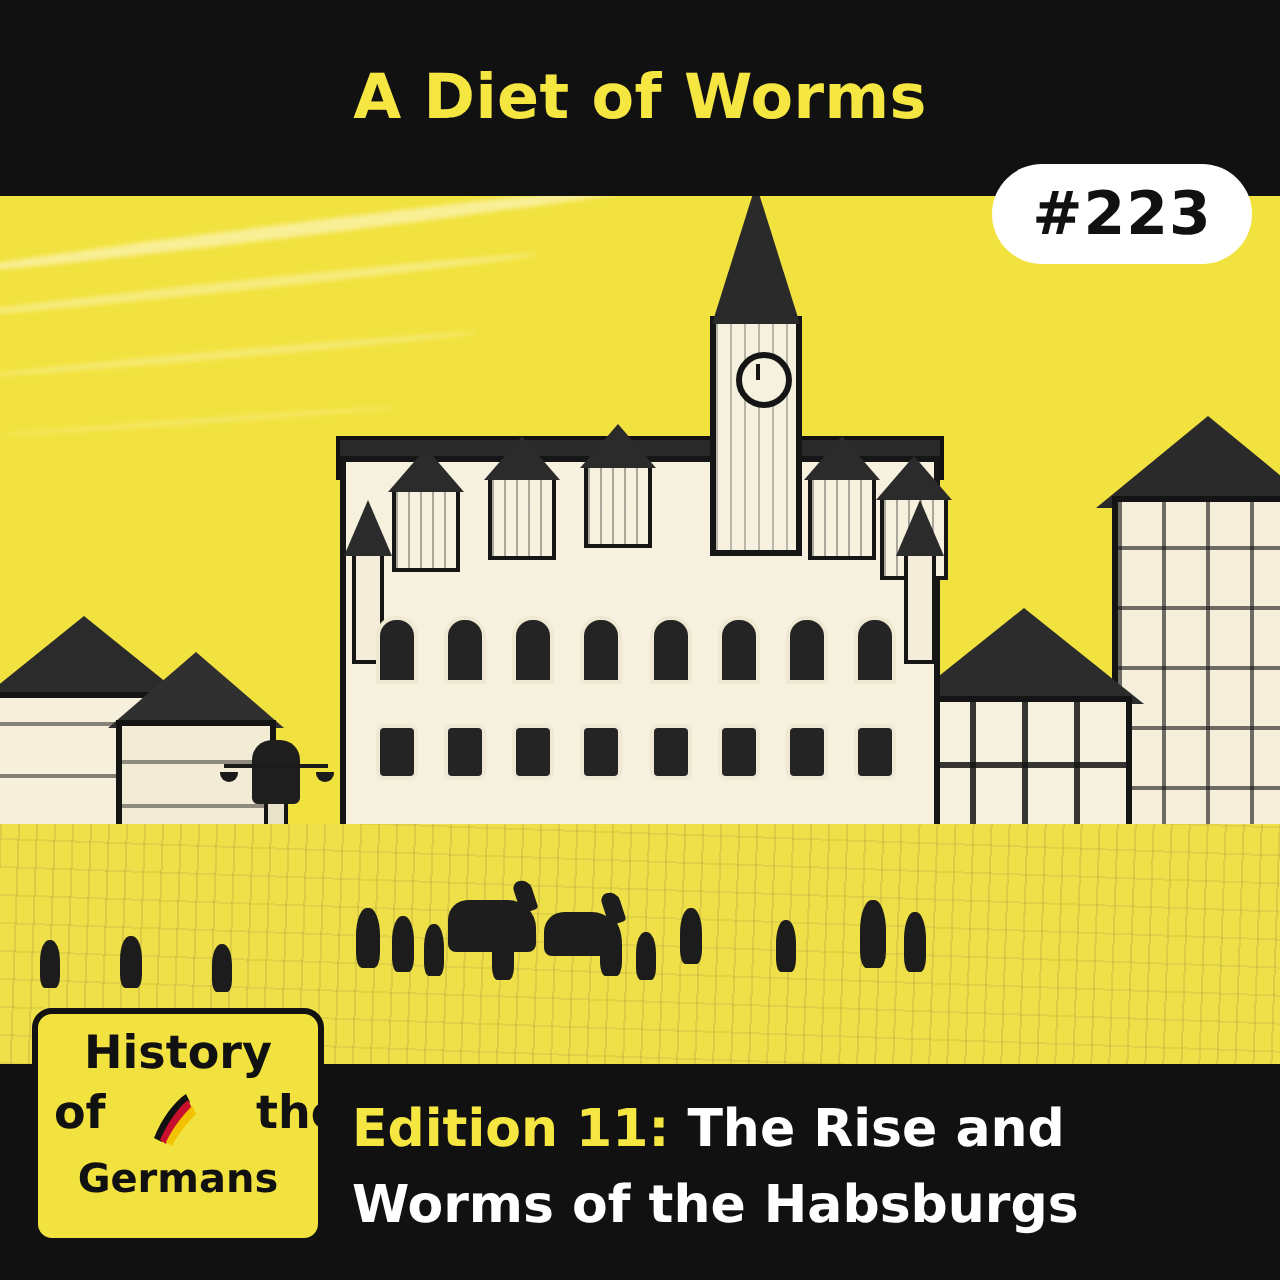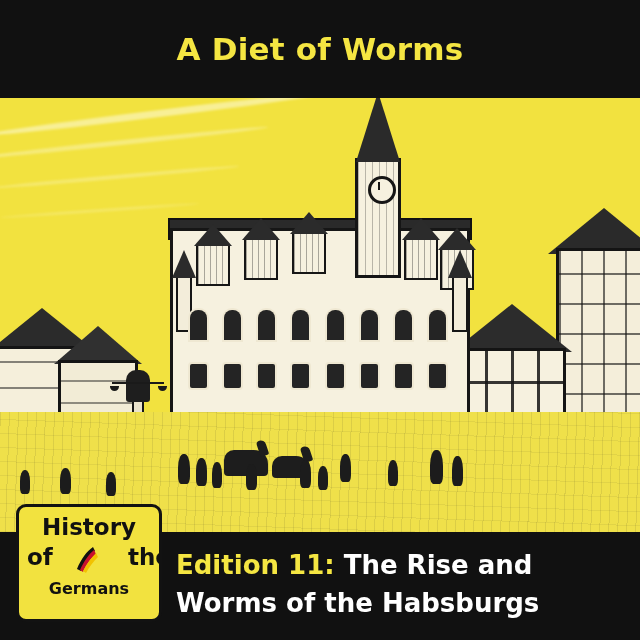--- a/index.html
+++ b/index.html
@@ -390,21 +390,21 @@
   }
   .logo-l1 { left: 0; top: 8px; width: 140px; text-align: center; }
   .logo-l2 { left: 8px; top: 38px; }
   .logo-l3 { left: 109px; top: 38px; }
   .logo-l4 {
     position: absolute;
     left: 0; top: 70px; width: 140px;
     text-align: center;
     color: #111111;
     font-weight: bold;
-    font-size: 16px;
+    font-size: 20px;
     line-height: 24px;
   }
   .logo-eagle {
     position: absolute;
     left: 54px; top: 36px;
     width: 34px; height: 34px;
   }
 </style>
 </head>
 <body>
@@ -500,20 +500,23 @@
     <div class="fig" style="left:452px; top:358px; width:11px; height:30px;"></div>
     <div class="fig" style="left:106px; top:374px; width:10px; height:24px;"></div>
     <div class="fig" style="left:60px; top:370px; width:11px; height:26px;"></div>
     <div class="fig" style="left:20px; top:372px; width:10px; height:24px;"></div>
   </div>
 
   <div class="title-band">
     <div class="title-line">A Diet of Worms</div>
   </div>
 
+  <div class="badge">
+    <span>#223</span>
+  </div>
 
   <div class="bottom-band">
     <div class="season-text">
       <div><span class="season-prefix">Edition 11:</span><span> The Rise and</span></div>
       <div>Worms of the Habsburgs</div>
     </div>
   </div>
 
   <div class="logo">
     <div class="logo-l1">History</div>

